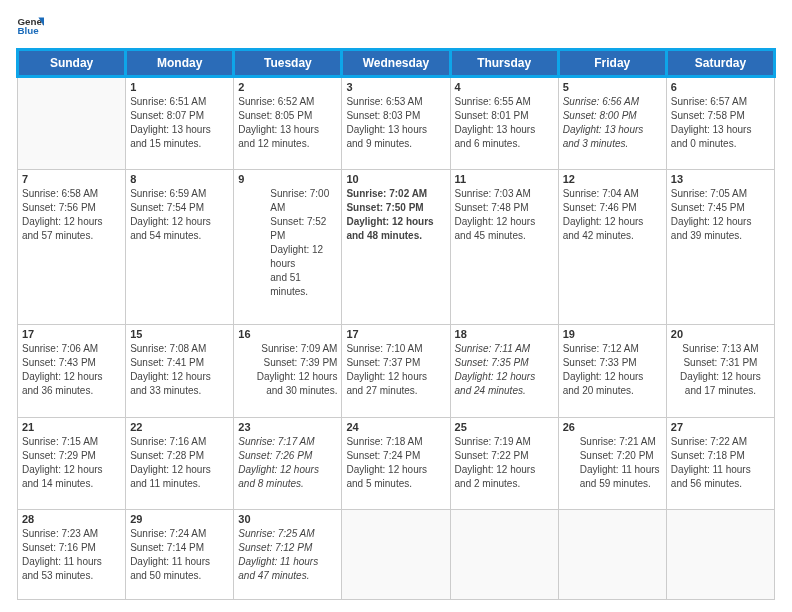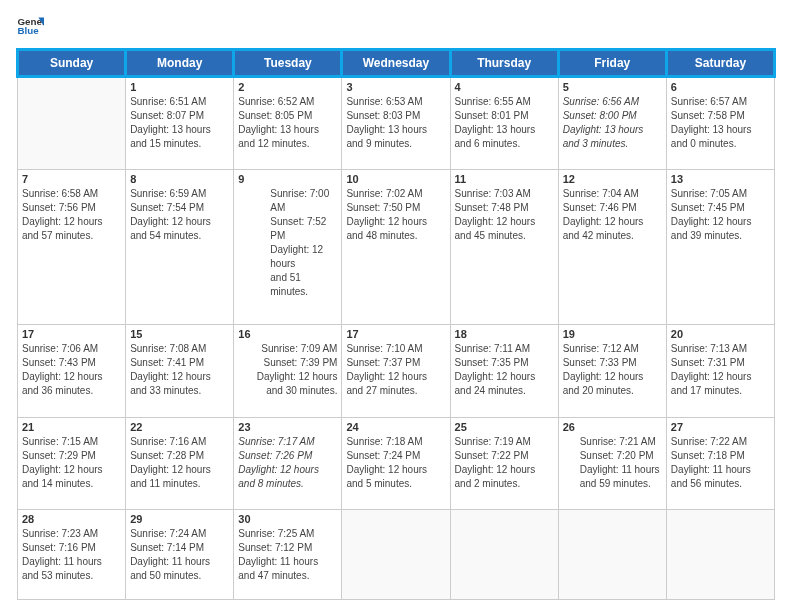--- a/index.html
+++ b/index.html
@@ -182,21 +182,21 @@
           </td>
           <td>
             <div class="day-number">9</div>
             <div class="day-info" style="white-space: pre-line; margin-left: 32px;">Sunrise: 7:00 AM
 Sunset: 7:52 PM
 Daylight: 12 hours
 and 51 minutes.</div>
           </td>
           <td>
             <div class="day-number">10</div>
-            <div class="day-info" style="white-space: pre-line;">Sunrise: 7:02 AM
+            <div class="day-info" style="white-space: pre-line; font-weight: bold;">Sunrise: 7:02 AM
 Sunset: 7:50 PM
 Daylight: 12 hours
 and 48 minutes.</div>
           </td>
           <td>
             <div class="day-number">11</div>
             <div class="day-info" style="white-space: pre-line;">Sunrise: 7:03 AM
 Sunset: 7:48 PM
 Daylight: 12 hours
 and 45 minutes.</div>
@@ -240,35 +240,35 @@
           </td>
           <td>
             <div class="day-number">17</div>
             <div class="day-info" style="white-space: pre-line;">Sunrise: 7:10 AM
 Sunset: 7:37 PM
 Daylight: 12 hours
 and 27 minutes.</div>
           </td>
           <td>
             <div class="day-number">18</div>
-            <div class="day-info" style="white-space: pre-line;">Sunrise: 7:11 AM
+            <div class="day-info" style="white-space: pre-line; font-style: italic;">Sunrise: 7:11 AM
 Sunset: 7:35 PM
 Daylight: 12 hours
 and 24 minutes.</div>
           </td>
           <td>
             <div class="day-number">19</div>
             <div class="day-info" style="white-space: pre-line;">Sunrise: 7:12 AM
 Sunset: 7:33 PM
 Daylight: 12 hours
 and 20 minutes.</div>
           </td>
           <td>
             <div class="day-number">20</div>
-            <div class="day-info" style="white-space: pre-line;">Sunrise: 7:13 AM
+            <div class="day-info" style="white-space: pre-line; text-align: center;">Sunrise: 7:13 AM
 Sunset: 7:31 PM
 Daylight: 12 hours
 and 17 minutes.</div>
           </td>
         </tr>
         <tr>
           <td>
             <div class="day-number">21</div>
             <div class="day-info" style="white-space: pre-line;">Sunrise: 7:15 AM
 Sunset: 7:29 PM
@@ -328,21 +328,21 @@
           </td>
           <td>
             <div class="day-number">29</div>
             <div class="day-info" style="white-space: pre-line;">Sunrise: 7:24 AM
 Sunset: 7:14 PM
 Daylight: 11 hours
 and 50 minutes.</div>
           </td>
           <td>
             <div class="day-number">30</div>
-            <div class="day-info" style="white-space: pre-line;">Sunrise: 7:25 AM
+            <div class="day-info" style="white-space: pre-line; font-style: italic;">Sunrise: 7:25 AM
 Sunset: 7:12 PM
 Daylight: 11 hours
 and 47 minutes.</div>
           </td>
           <td class="empty-cell"></td>
           <td class="empty-cell"></td>
           <td class="empty-cell"></td>
           <td class="empty-cell"></td>
         </tr>
       </tbody>

